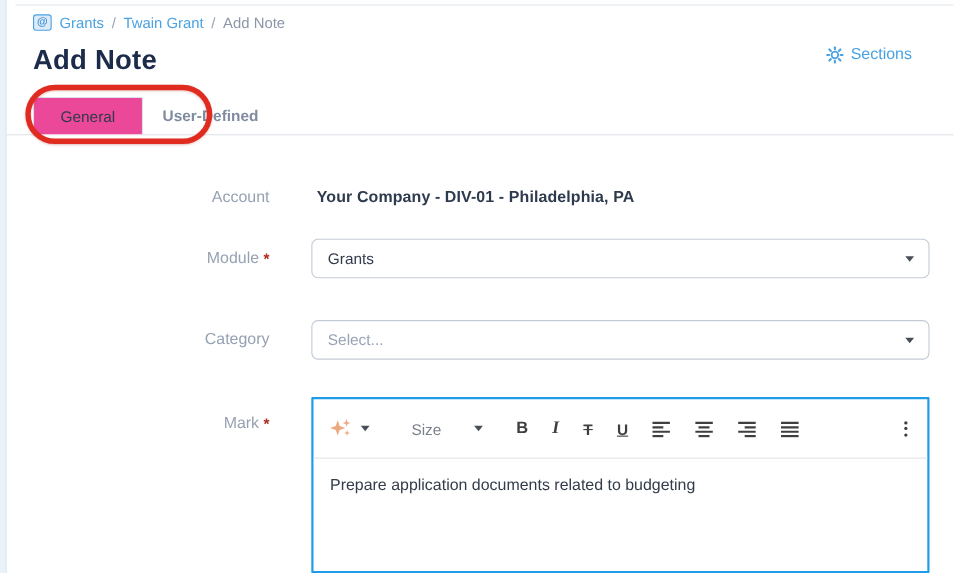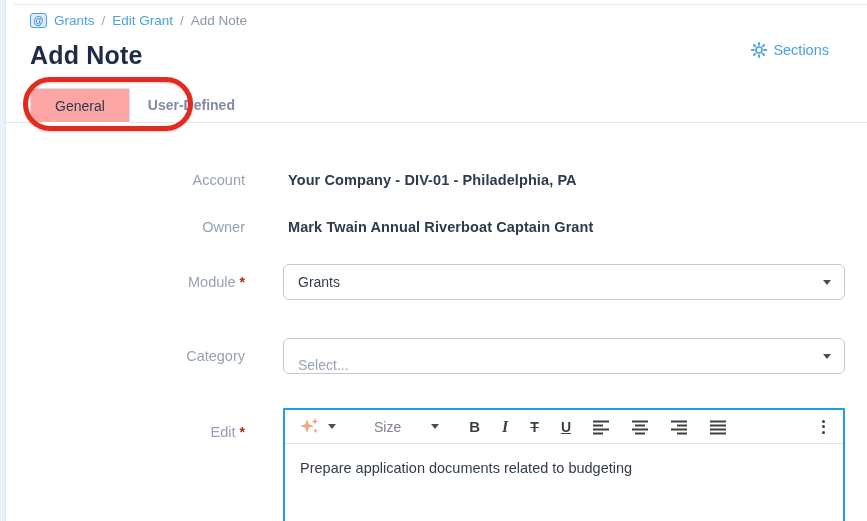--- a/index.html
+++ b/index.html
@@ -50,21 +50,21 @@
     position:absolute; left:6px; right:0; top:88px; height:35px;
     padding-left:24px;
     display:flex; align-items:stretch;
     border-bottom:1px solid #dfe3ea;
   }
   .tab {
     display:flex; align-items:center;
     padding:0 24px; font-size:14px; color:#8b95a6; cursor:pointer;
   }
   .tab.active {
-    background:#fca5a5; color:#2f3a4c; font-weight:500;
+    background:#ec4899; color:#2f3a4c; font-weight:500;
     border:1px solid #d9dee7; border-bottom:1px solid #fff;
     margin-bottom:-1px; z-index:1; border-radius:2px 2px 0 0;
   }
   .tab.userdef { color:#7e8ba0; padding:0 18px;font-weight:bold; }
 
   
   .annotation-oval {
     position:absolute; left:23px; top:77px; width:170px; height:54px;
     border:5px solid #e02b20; border-radius:30px;
     z-index:5; pointer-events:none;
@@ -87,35 +87,35 @@
   .static-value {
     font-size:14.5px; font-weight:600; color:#2e3a4e; padding-left:5px; letter-spacing:.1px;
   }
   .select {
     width:562px; height:36px;
     border:1px solid #c3cad6; border-radius:6px; background:#fff;
     display:flex; align-items:center; padding:0 34px 0 14px;
     font-size:14px; color:#333c4a; position:relative; cursor:pointer;
   }
   .select .caret { position:absolute; right:13px; top:15px; }
-  .select.placeholder { color:#98a3b4;align-items:flex-end; }
+  .select.placeholder { color:#98a3b4; }
   .caret {
     width:0; height:0;
     border-left:4px solid transparent; border-right:4px solid transparent;
     border-top:5px solid #4a4f57;
   }
   .lbl-note { padding-top:16px; }
 
   
   .editor {
     width:562px; height:160px;
     border:2px solid #1e9ce8; border-radius:1px; background:#fff;
   }
   .ed-toolbar {
-    height:34px; display:flex; align-items:center;
+    height:54px; display:flex; align-items:center;
     padding:12px 14px; border-bottom:1px solid #e3e3e3;justify-content:center;
   }
   .tb-btn {
     display:flex; align-items:center; justify-content:center;
     cursor:pointer; color:#3f3f3f; user-select:none;
   }
   .tb-ai { gap:7px; }
   .tb-size { margin-left:38px; gap:30px; color:#7b828c; font-size:14px; }
   .tb-bold { margin-left:30px; font-weight:800; font-size:15px; }
   .tb-italic { margin-left:22px; font-family:"Liberation Serif", serif; font-style:italic; font-weight:700; font-size:16px; }
@@ -133,21 +133,21 @@
 </head>
 <body>
 
 <div class="left-strip"></div>
 <div class="top-line"></div>
 
 <div class="breadcrumb">
   <span class="bc-module-icon">@</span>
   <a class="bc-link">Grants</a>
   <span class="bc-sep">/</span>
-  <a class="bc-link">Edit Grant</a>
+  <a class="bc-link">Twain Grant</a>
   <span class="bc-sep">/</span>
   <span class="bc-current">Add Note</span>
 </div>
 
 <h1 class="page-title">Add Note</h1>
 
 <div class="sections-link">
   <span style="display:inline-flex;">
     <svg width="16" height="16" viewBox="0 0 16 16">
       <circle cx="8" cy="8" r="3" fill="none" stroke="#4aa2e2" stroke-width="1.6"></circle>
@@ -173,24 +173,20 @@
 
 <div class="annotation-oval"></div>
 
 <div class="form">
 
   <div class="row row-account">
     <div class="lbl">Account</div>
     <div class="static-value">Your Company - DIV-01 - Philadelphia, PA</div>
   </div>
 
-  <div class="row row-owner">
-    <div class="lbl">Owner</div>
-    <div class="static-value">Mark Twain Annual Riverboat Captain Grant</div>
-  </div>
 
   <div class="row row-module">
     <div class="lbl">
       <span>Module</span><span class="req">*</span>
     </div>
     <div class="select">
       <span>Grants</span>
       <span class="caret"></span>
     </div>
   </div>
@@ -198,21 +194,21 @@
   <div class="row row-category">
     <div class="lbl">Category</div>
     <div class="select placeholder">
       <span>Select...</span>
       <span class="caret"></span>
     </div>
   </div>
 
   <div class="row row-note">
     <div class="lbl lbl-note">
-      <span>Edit</span><span class="req">*</span>
+      <span>Mark</span><span class="req">*</span>
     </div>
 
     <div class="editor">
       <div class="ed-toolbar">
 
         <div class="tb-btn tb-ai">
           <span style="display:inline-flex;">
             <svg width="22" height="20" viewBox="0 0 22 20">
               <path d="M8 2 L9.8 7.2 L15 9 L9.8 10.8 L8 16 L6.2 10.8 L1 9 L6.2 7.2 Z" fill="#edaa82"></path>
               <path d="M16 1 L16.9 3.6 L19.5 4.5 L16.9 5.4 L16 8 L15.1 5.4 L12.5 4.5 L15.1 3.6 Z" fill="#edaa82"></path>

